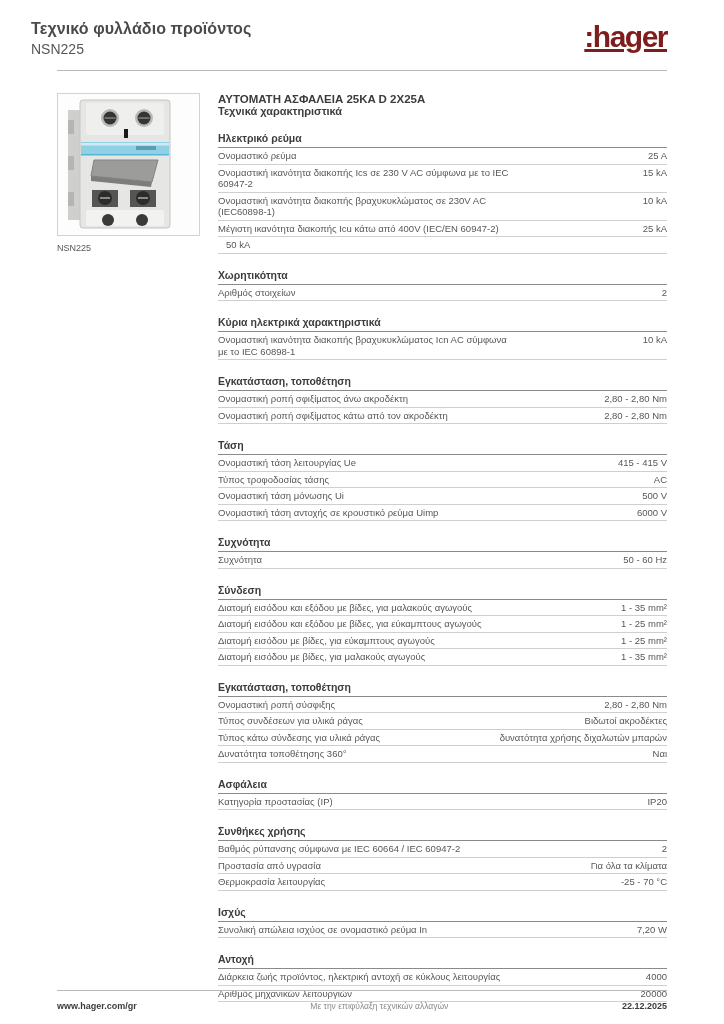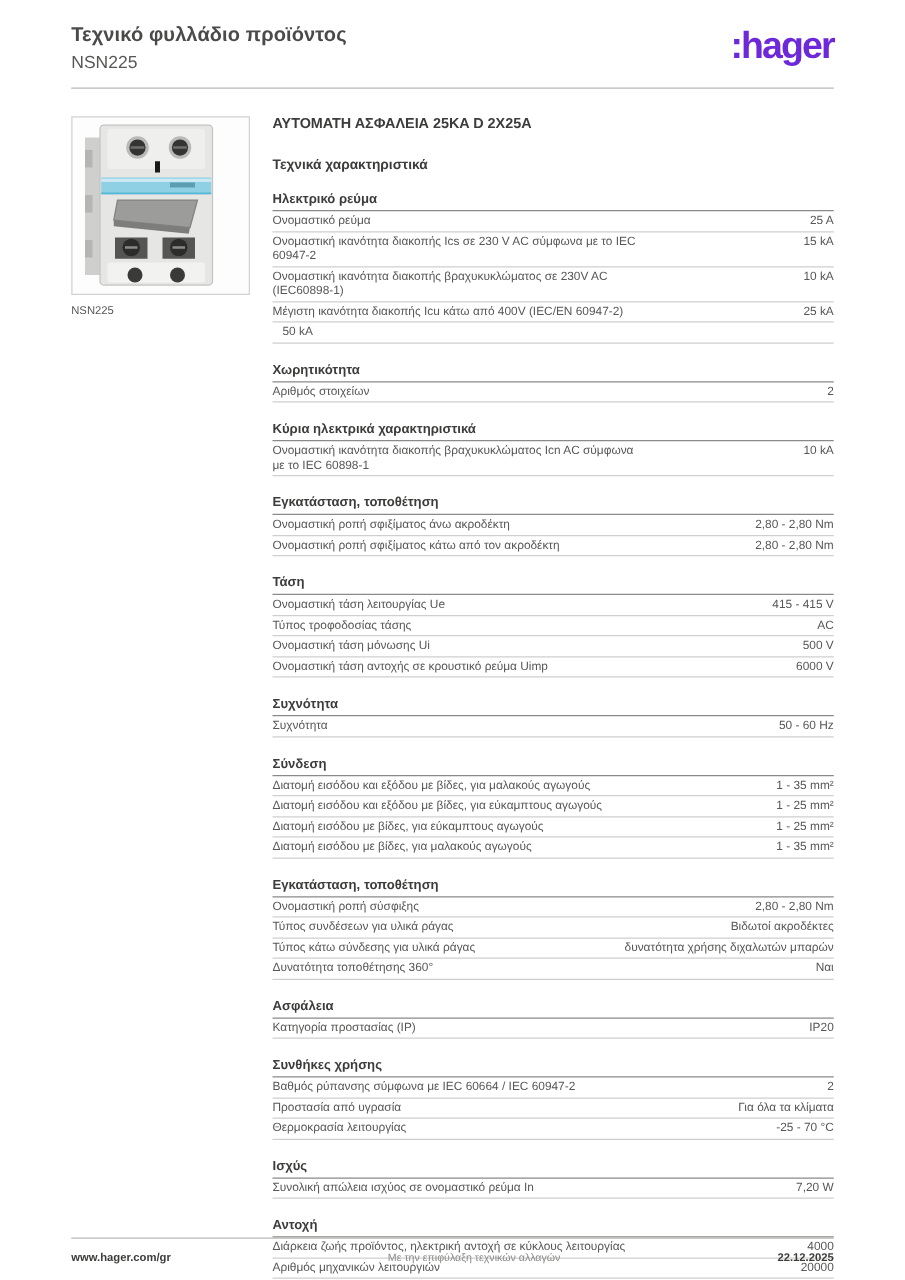--- a/index.html
+++ b/index.html
@@ -1,32 +1,32 @@
 <!DOCTYPE html>
 <html><head>
 <meta charset="utf-8">
 <style>
   * { margin:0; padding:0; box-sizing:border-box; }
   html,body { width:724px; height:1024px; background:#ffffff; font-family:"Liberation Sans", sans-serif; }
   .page { position:relative; width:724px; height:1024px; background:#fff; overflow:hidden; }
 
-  .doc-header { display:flex; justify-content:space-between; align-items:flex-start; padding:20px 57px 0 57px; }
+  .doc-header { display:flex; justify-content:space-between; align-items:flex-start; padding:20px 57px 0 31px; }
   .doc-title { font-size:16px; font-weight:bold; color:#4a4a49; letter-spacing:.1px; }
   .doc-code  { font-size:14px; color:#575756; margin-top:3px; }
   .logo { font-size:30px; font-weight:bold; letter-spacing:-1.5px; line-height:30px; margin-top:2px; }
   .header-rule { border:none; border-top:1px solid #b9b9b8; margin:13px 57px 0 57px; }
 
   .content { display:flex; padding:22px 57px 0 57px; }
   .left-col { width:161px; flex-shrink:0; }
   .img-box { width:143px; height:143px; border:1px solid #d2d2d0; background:#fdfdfd; display:flex; align-items:center; justify-content:center; }
   .img-caption { font-size:9px; color:#575756; margin-top:7px; }
 
   .right-col { flex:1; min-width:0; }
   .product-title { font-size:11.5px; font-weight:bold; color:#3c3c3b; }
-  .tech-heading  { font-size:11px; font-weight:bold; color:#3c3c3b; margin-top:21px; }
+  .tech-heading  { font-size:11px; font-weight:bold; color:#3c3c3b; }
 
   .section { margin-top:15px; }
   .section-title { font-size:10.5px; font-weight:bold; color:#3c3c3b; padding-bottom:3px; border-bottom:1px solid #8a8a89; }
   .spec-row { display:flex; justify-content:space-between; align-items:flex-start; border-bottom:1px solid #cfcfce; padding:2px 0 2px 0; font-size:9.5px; color:#575756; line-height:11.5px; }
   .spec-label { max-width:67%; }
   .spec-value { text-align:right; white-space:nowrap; padding-left:8px; }
 
   .footer { position:absolute; left:57px; right:57px; bottom:13px; }
   .footer-rule { border:none; border-top:1px solid #b9b9b8; margin-bottom:10px; }
   .footer-row { display:flex; justify-content:space-between; align-items:baseline; }
@@ -37,21 +37,21 @@
 </head>
 <body>
 
 <div class="page">
 
   <div class="doc-header">
     <div>
       <div class="doc-title">Τεχνικό φυλλάδιο προϊόντος</div>
       <div class="doc-code">NSN225</div>
     </div>
-    <div class="logo" style="color: #6d28d9;">:hager</div>
+    <div class="logo" style="color: #7f1d1d; text-decoration: underline;">:hager</div>
   </div>
   <hr class="header-rule">
 
   <div class="content">
 
     <div class="left-col">
       <div class="img-box">
         <svg width="125" height="133" viewBox="0 0 125 133">
 
           <rect x="2" y="12" width="18" height="110" fill="#cfcfcd"></rect>

